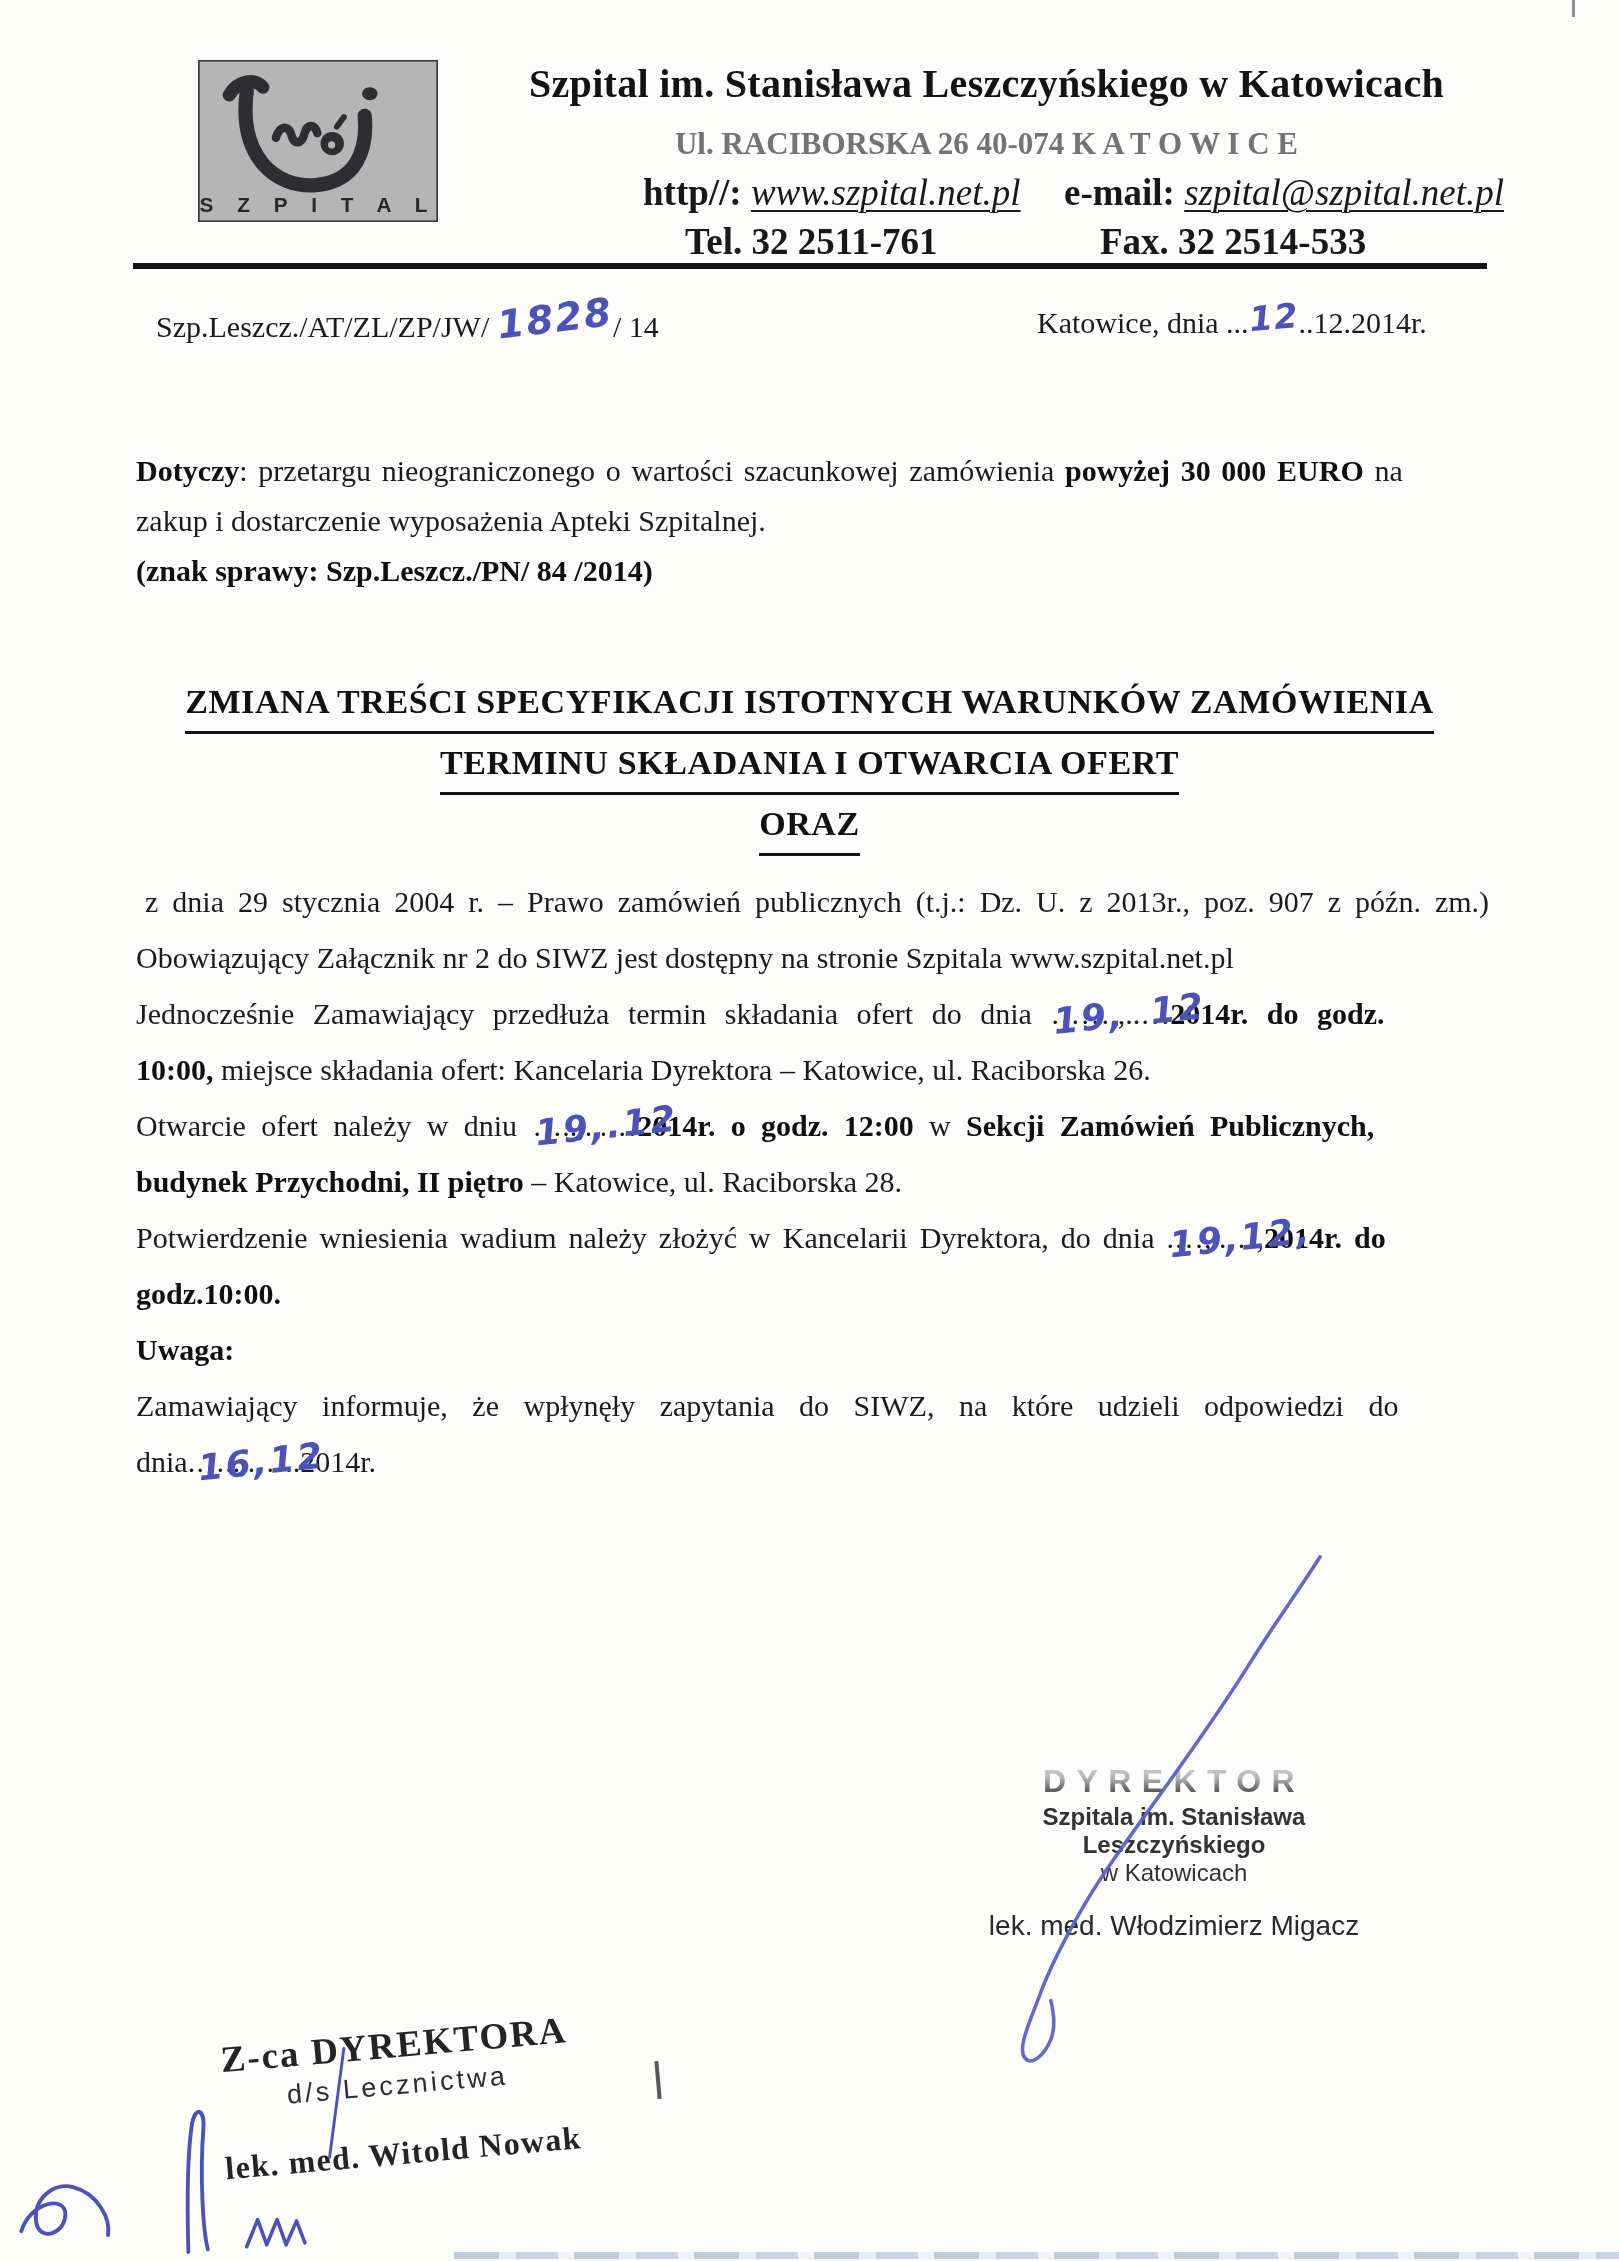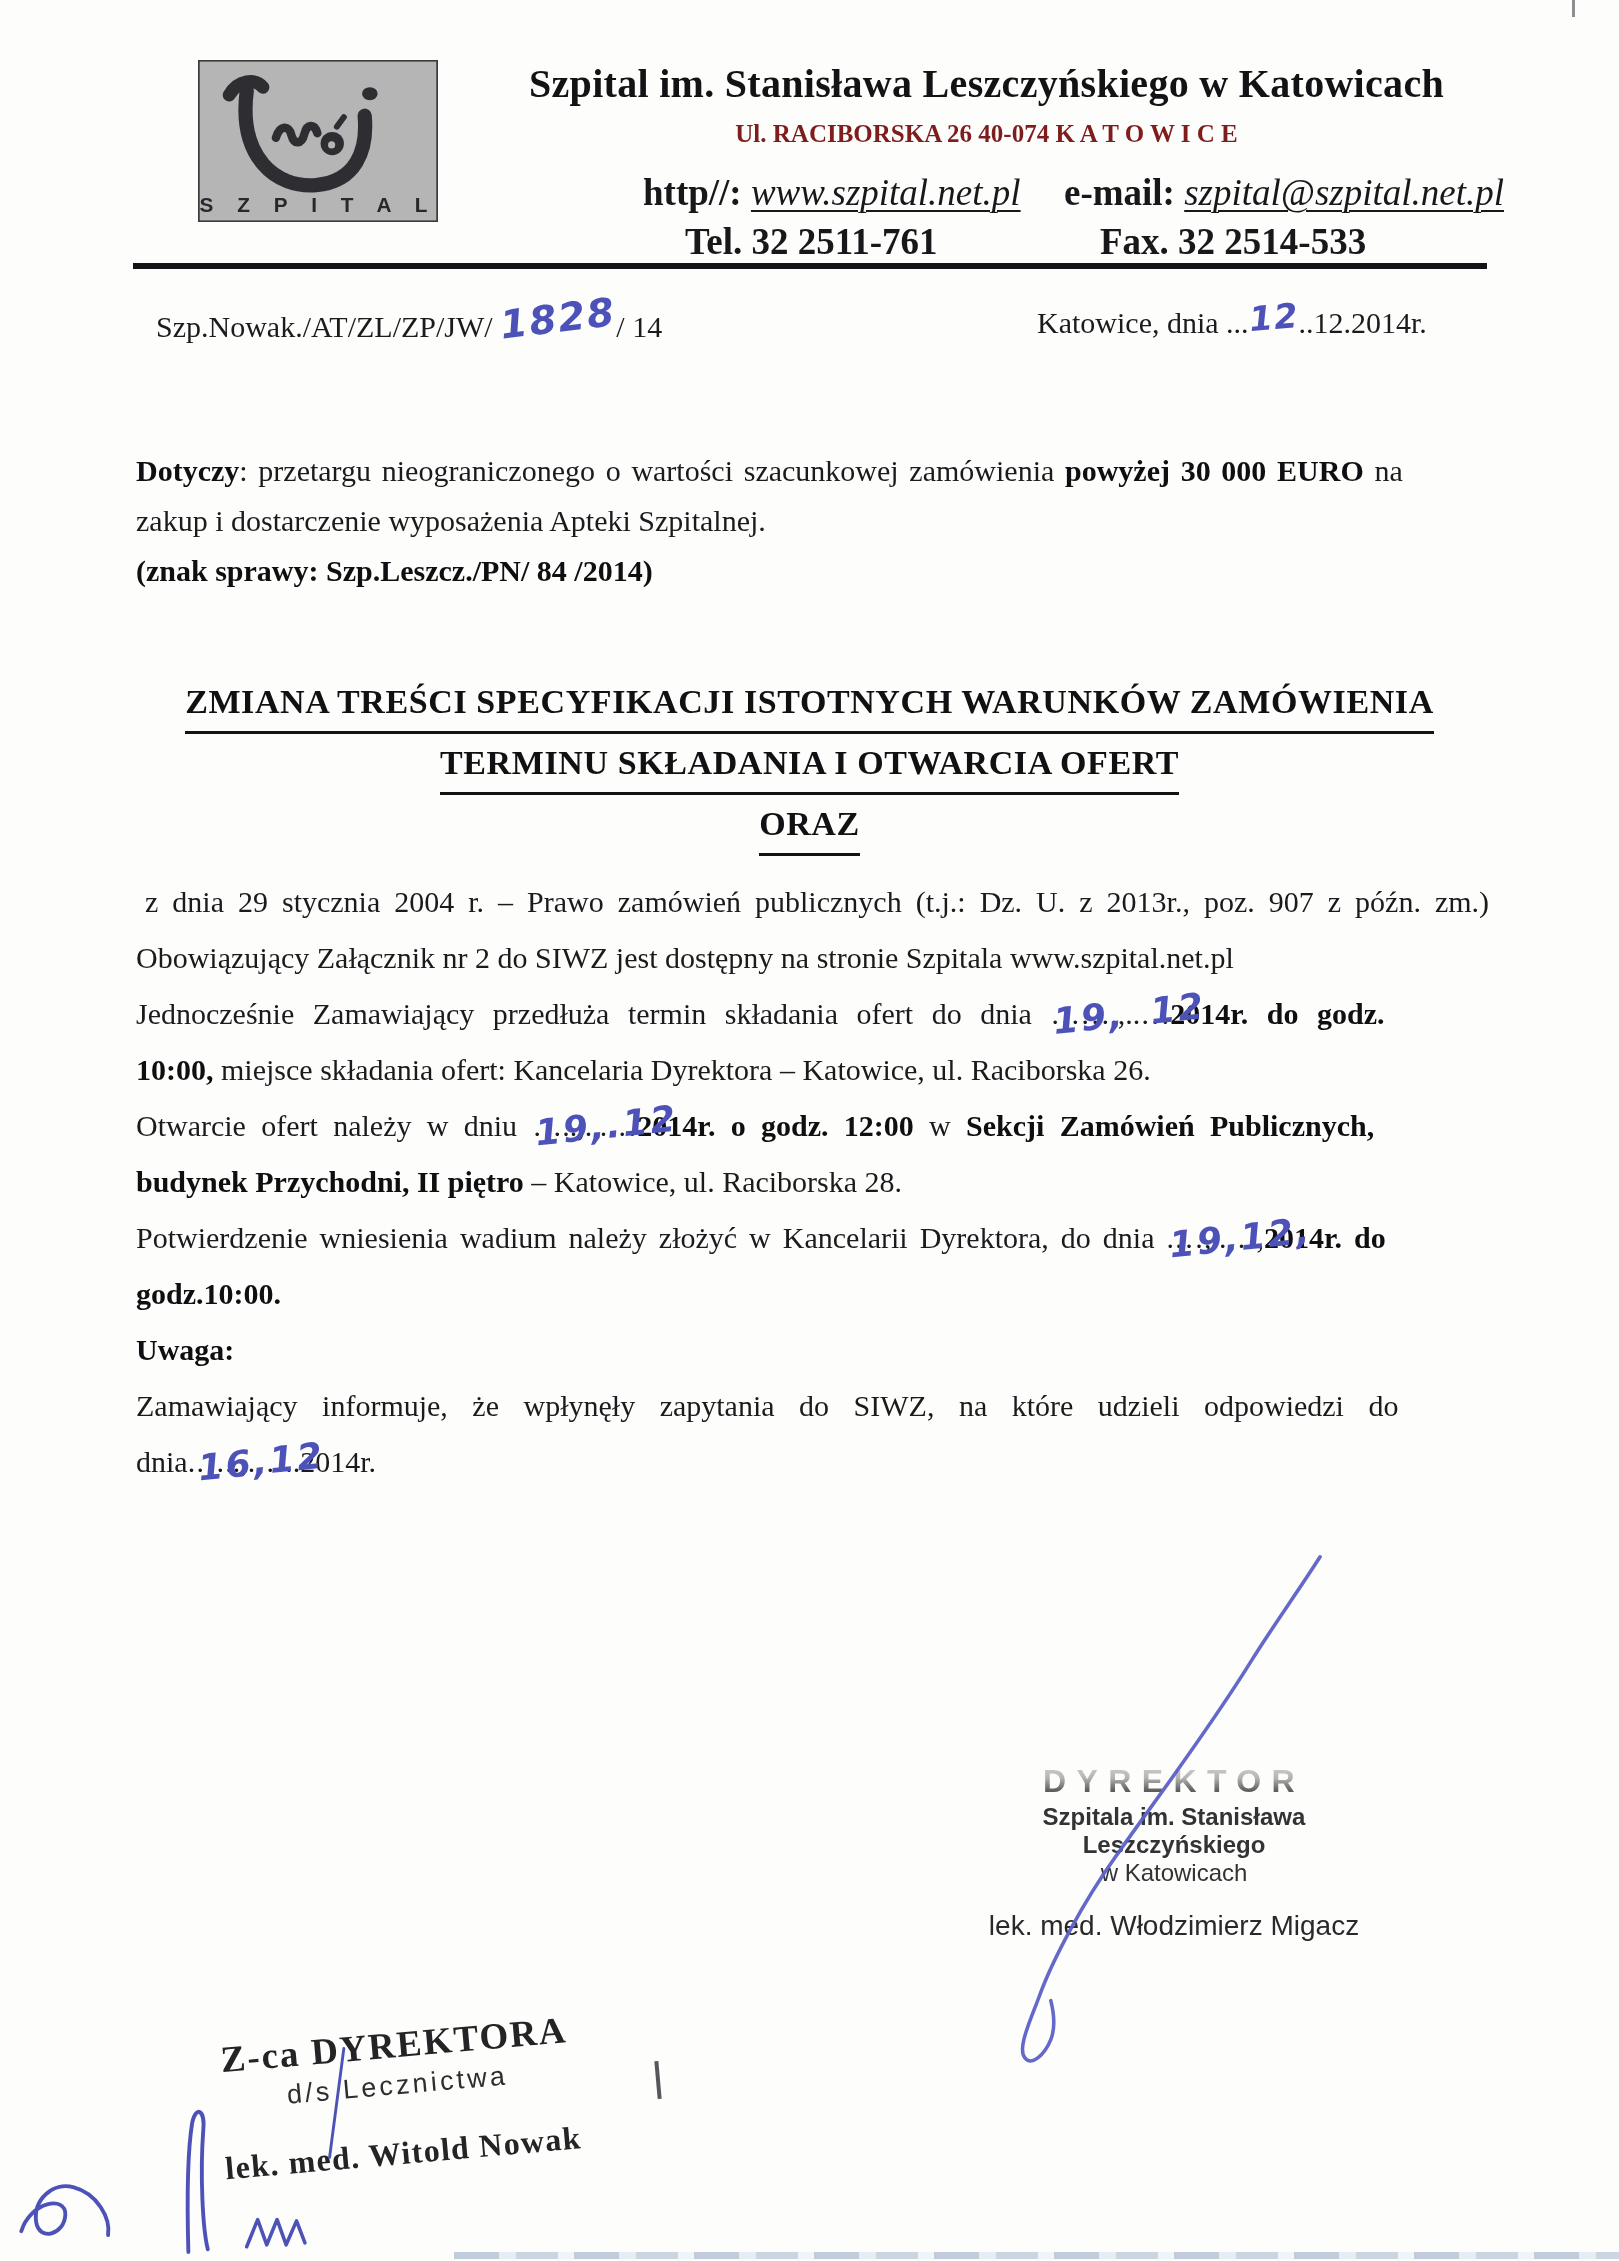--- a/index.html
+++ b/index.html
@@ -3,22 +3,22 @@
 <meta charset="utf-8">
 <style>
   html,body{margin:0;padding:0;background:#8e8e8e;}
   .page{position:relative;width:1619px;height:2261px;background:#fdfdfc;overflow:hidden;
         font-family:"Liberation Serif","DejaVu Serif",serif;color:#1b1b1d;}
   
   .logo{position:absolute;left:198px;top:60px;width:240px;height:186px;}
   .hdr{position:absolute;left:448px;top:57px;width:1077px;height:214px;}
   .hdr-title{position:absolute;left:0;top:2.6px;width:100%;text-align:center;
              font-size:40px;font-weight:bold;letter-spacing:0.3px;color:#131316;}
-  .hdr-addr{position:absolute;left:0;top:63px;width:100%;text-align:center;
-            font-size:25px;font-weight:bold;color:#7f1d1d;}
+  .hdr-addr{position:absolute;left:0;top:69px;width:100%;text-align:center;
+            font-size:31px;font-weight:bold;color:#737373;}
   .hdr-cell{position:absolute;font-size:37px;font-weight:bold;color:#18181b;white-space:nowrap;}
   .c-http{left:195px;top:114px;}
   .c-mail{left:616px;top:114px;}
   .c-tel{left:237px;top:163px;}
   .c-fax{left:652px;top:163px;}
   .lnk{font-weight:normal;font-style:italic;text-decoration:underline;
        text-underline-offset:4.5px;text-decoration-thickness:1.9px;}
   .divider{position:absolute;left:133px;top:263px;width:1354px;height:5.8px;background:#141418;}
   
   .refrow{position:absolute;left:156px;top:304px;font-size:30px;white-space:nowrap;}
@@ -93,21 +93,21 @@
   <div class="hdr">
     <div class="hdr-title">Szpital im. Stanisława Leszczyńskiego w Katowicach</div>
     <div class="hdr-addr">Ul.  RACIBORSKA 26  40-074 K A T O W I C E</div>
     <div class="hdr-cell c-http"><span>http//:</span> <span class="lnk">www.szpital.net.pl</span></div>
     <div class="hdr-cell c-mail"><span>e-mail:</span> <span class="lnk">szpital@szpital.net.pl</span></div>
     <div class="hdr-cell c-tel">Tel. 32  2511-761</div>
     <div class="hdr-cell c-fax">Fax. 32  2514-533</div>
   </div>
   <div class="divider"></div>
 
-  <div class="refrow"><span>Szp.Nowak./AT/ZL/ZP/JW/ </span><span class="hw-inline">1828</span><span>/ 14</span></div>
+  <div class="refrow"><span>Szp.Leszcz./AT/ZL/ZP/JW/ </span><span class="hw-inline">1828</span><span>/ 14</span></div>
   <div class="daterow"><span>Katowice, dnia </span><span>...</span><span class="hw-small">12</span><span>..12.2014r.</span></div>
 
   <div class="subject">
     <div class="s1"><span class="b">Dotyczy</span><span>: przetargu nieograniczonego o wartości szacunkowej zamówienia </span><span class="b">powyżej 30 000 EURO</span><span> na</span></div>
     <div>zakup i dostarczenie wyposażenia Apteki Szpitalnej.</div>
     <div class="b">(znak sprawy: Szp.Leszcz./PN/ 84 /2014)</div>
   </div>
 
   <div class="heads">
     <div><span>ZMIANA TREŚCI SPECYFIKACJI ISTOTNYCH WARUNKÓW ZAMÓWIENIA</span></div>

